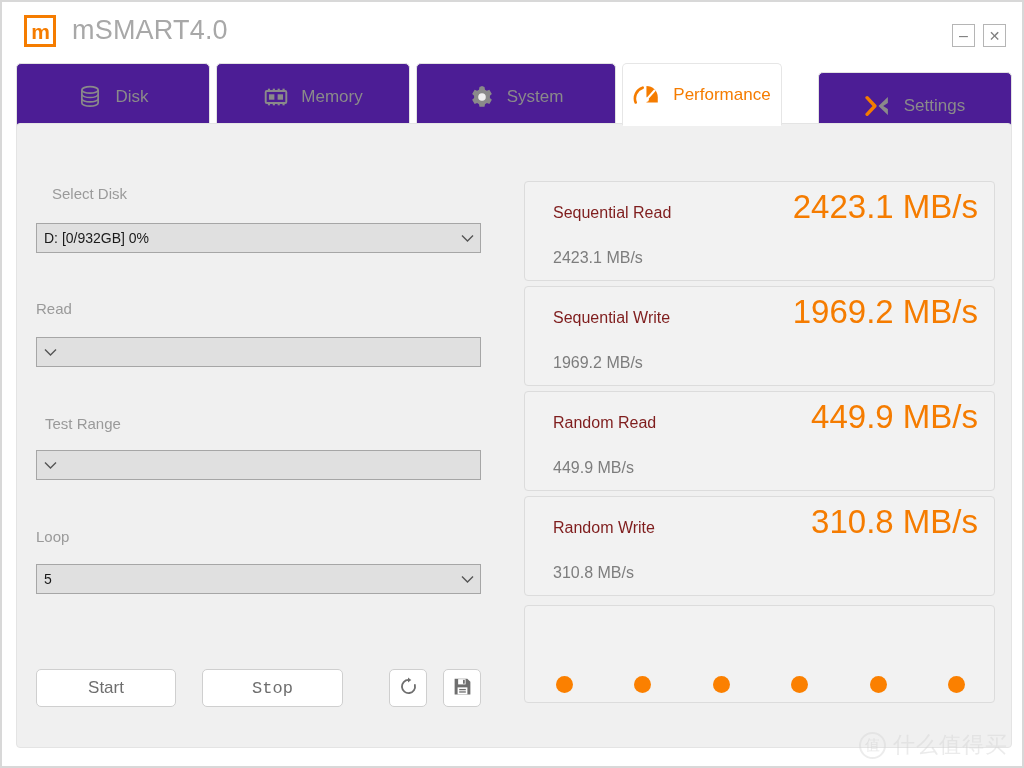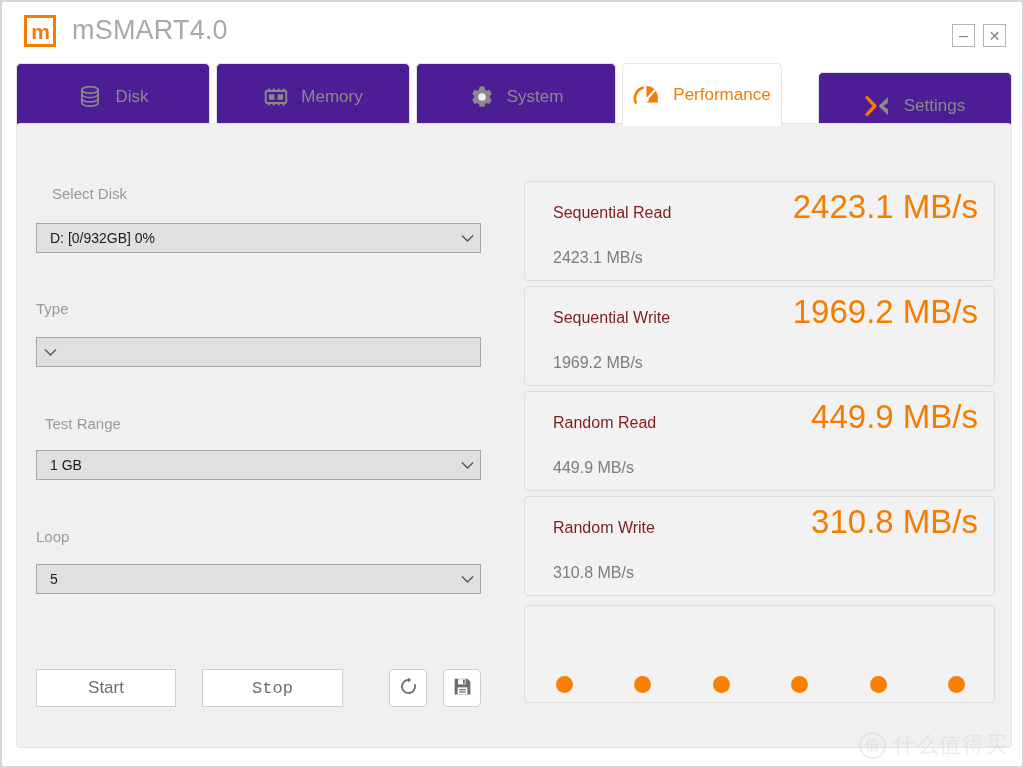--- a/index.html
+++ b/index.html
@@ -139,36 +139,35 @@
     align-items: center;
     cursor: pointer;
   }
   .dropdown .value {
     font-size: 14px;
     color: #1a1a1a;
     padding-left: 7px;
     flex: 1;
     white-space: nowrap;
     overflow: hidden;
-    margin-left: 6px;
   }
   .dropdown .chev {
     width: 26px;
     display: flex;
     align-items: center;
     justify-content: center;
     color: #555;
   }
 
   .btn {
     position: absolute;
     height: 38px;
     background: #ffffff;
     border: 1px solid #cfcfcf;
-    border-radius: 0;
+    border-radius: 5px;
     box-sizing: border-box;
     display: flex;
     align-items: center;
     justify-content: center;
     font-size: 17px;
     color: #6e6e6e;
     cursor: pointer;
   }
   .icon-btn {
     position: absolute;
@@ -343,32 +342,31 @@
     <div class="field-label" style="left:19px; top:61px;margin-left:16px;">Select Disk</div>
     <div class="dropdown" style="top:99px;">
       <span class="value">D: [0/932GB] 0%</span>
       <span class="chev">
         <svg width="13" height="9" viewBox="0 0 13 9">
             <path d="M1 1.5 L6.5 7 L12 1.5" fill="none" stroke="#555" stroke-width="1.4"></path>
           </svg>
       </span>
     </div>
 
-    <div class="field-label" style="left:19px; top:176px;">Type</div>
+    <div class="field-label" style="left:19px; top:176px;">Read</div>
     <div class="dropdown" style="top:213px;">
       <span class="chev">
         <svg width="13" height="9" viewBox="0 0 13 9">
             <path d="M1 1.5 L6.5 7 L12 1.5" fill="none" stroke="#555" stroke-width="1.4"></path>
           </svg>
       </span>
     </div>
 
     <div class="field-label" style="left:28px; top:291px;">Test Range</div>
     <div class="dropdown" style="top:326px;">
-      <span class="value">1 GB</span>
       <span class="chev">
         <svg width="13" height="9" viewBox="0 0 13 9">
             <path d="M1 1.5 L6.5 7 L12 1.5" fill="none" stroke="#555" stroke-width="1.4"></path>
           </svg>
       </span>
     </div>
 
     <div class="field-label" style="left:19px; top:404px;">Loop</div>
     <div class="dropdown" style="top:440px;">
       <span class="value">5</span>

